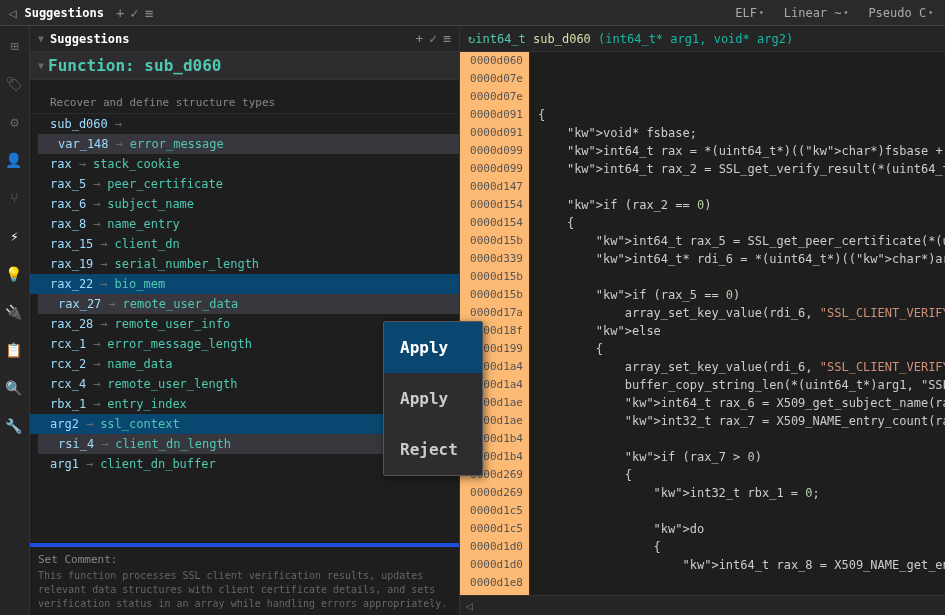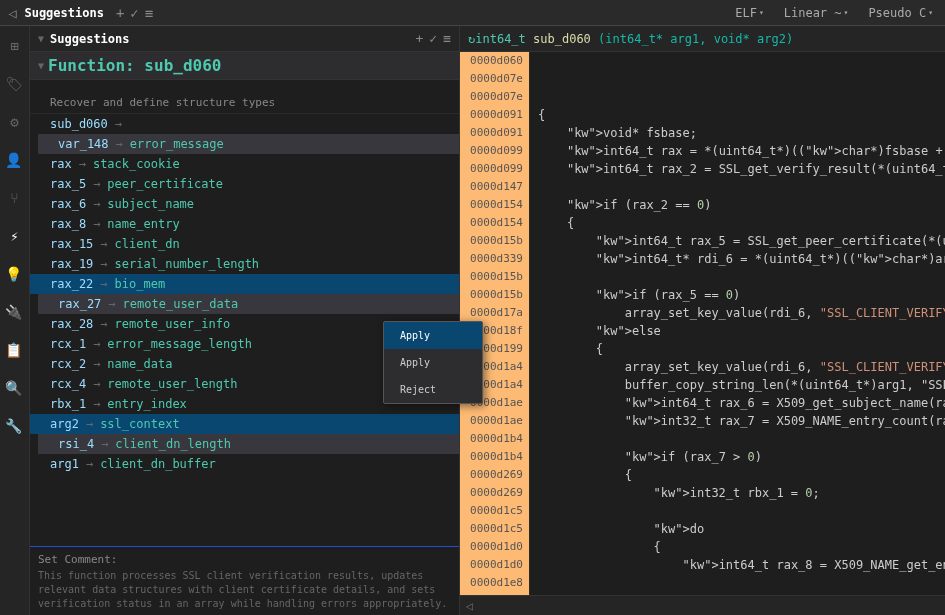--- a/index.html
+++ b/index.html
@@ -173,21 +173,21 @@
     .suggestions-scroll {
       flex: 1;
       overflow-y: auto;
       overflow-x: hidden;
     }
     .suggestions-scroll::-webkit-scrollbar { width: 6px; }
     .suggestions-scroll::-webkit-scrollbar-track { background: #1e1e1e; }
     .suggestions-scroll::-webkit-scrollbar-thumb { background: #444; }
 
     .set-comment {
-      border-top: 1px solid #1d4ed8;
+      border-top: 4px solid #1d4ed8;
       padding: 6px 8px 4px 8px;
       flex-shrink: 0;
     }
     .set-comment-label {
       color: #888;
       font-size: 11px;
       margin-bottom: 3px;
     }
     .set-comment-text {
       color: #666;
@@ -201,24 +201,25 @@
       left: 353px;
       top: 295px;
       background: #2d2d30;
       border: 1px solid #555;
       border-radius: 2px;
       z-index: 100;
       min-width: 100px;
       box-shadow: 2px 2px 8px rgba(0,0,0,0.5);
     }
     .context-menu-item {
-      padding: 8px 16px;
-      cursor: pointer;
-      font-size: 10px;
+      padding: 16px 16px;
+      cursor: pointer;
+      font-size: 16px;
       color: #ccc;
+      font-weight: bold;
     }
     .context-menu-item.active { background: #094771; color: #fff; }
 
     
     .code-panel {
       flex: 1;
       display: flex;
       flex-direction: column;
       overflow: hidden;
     }

